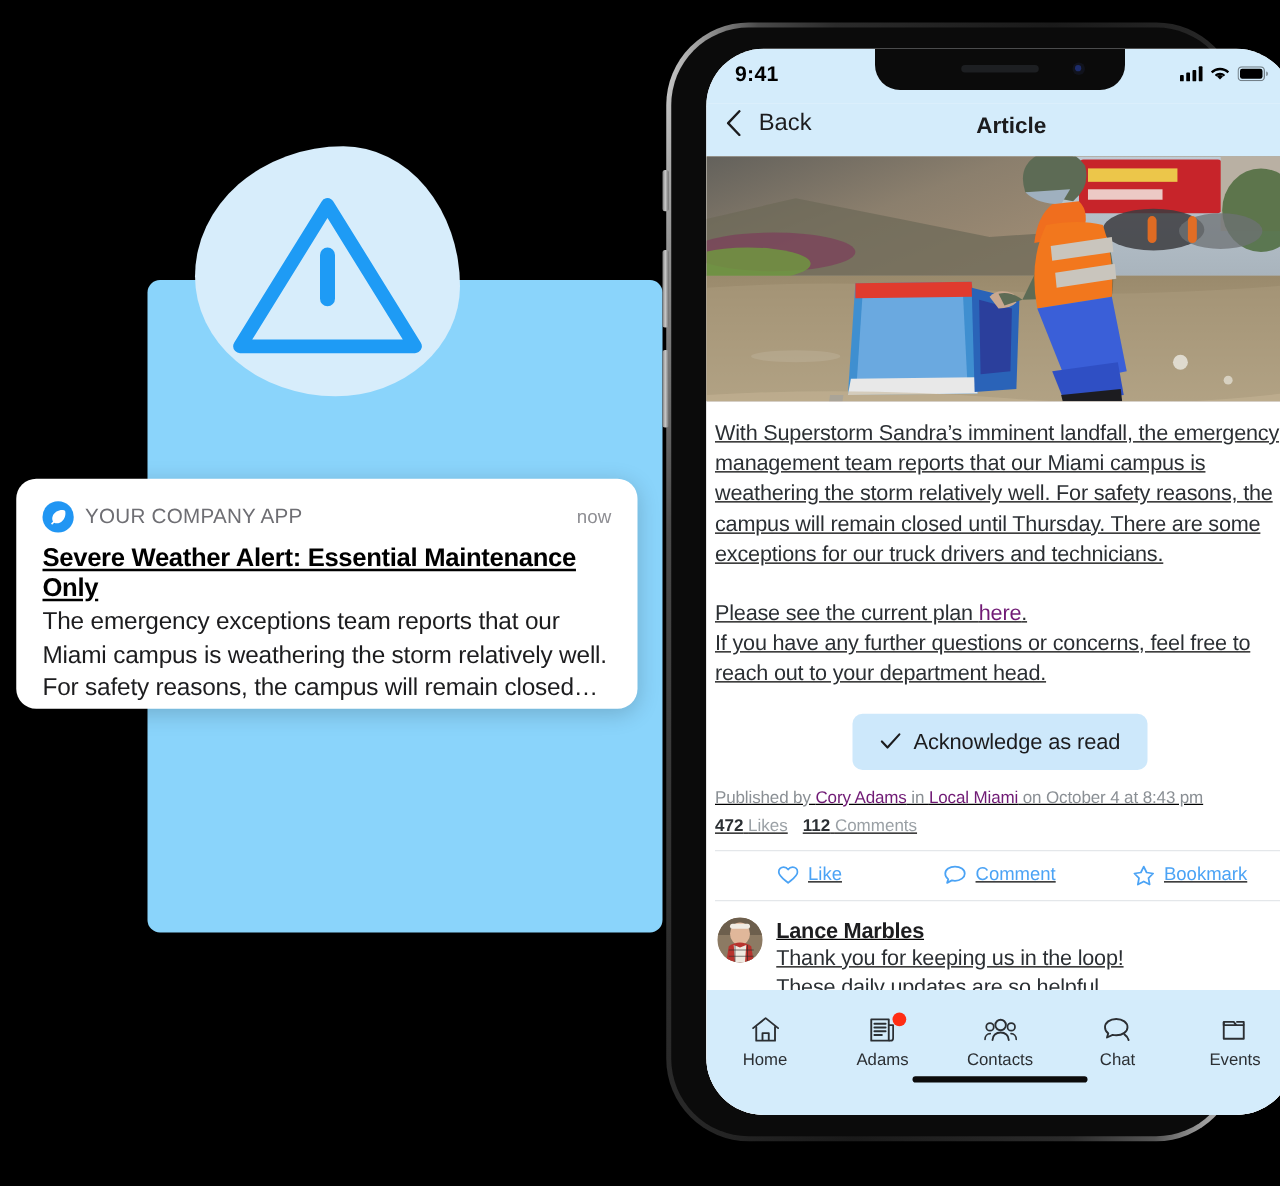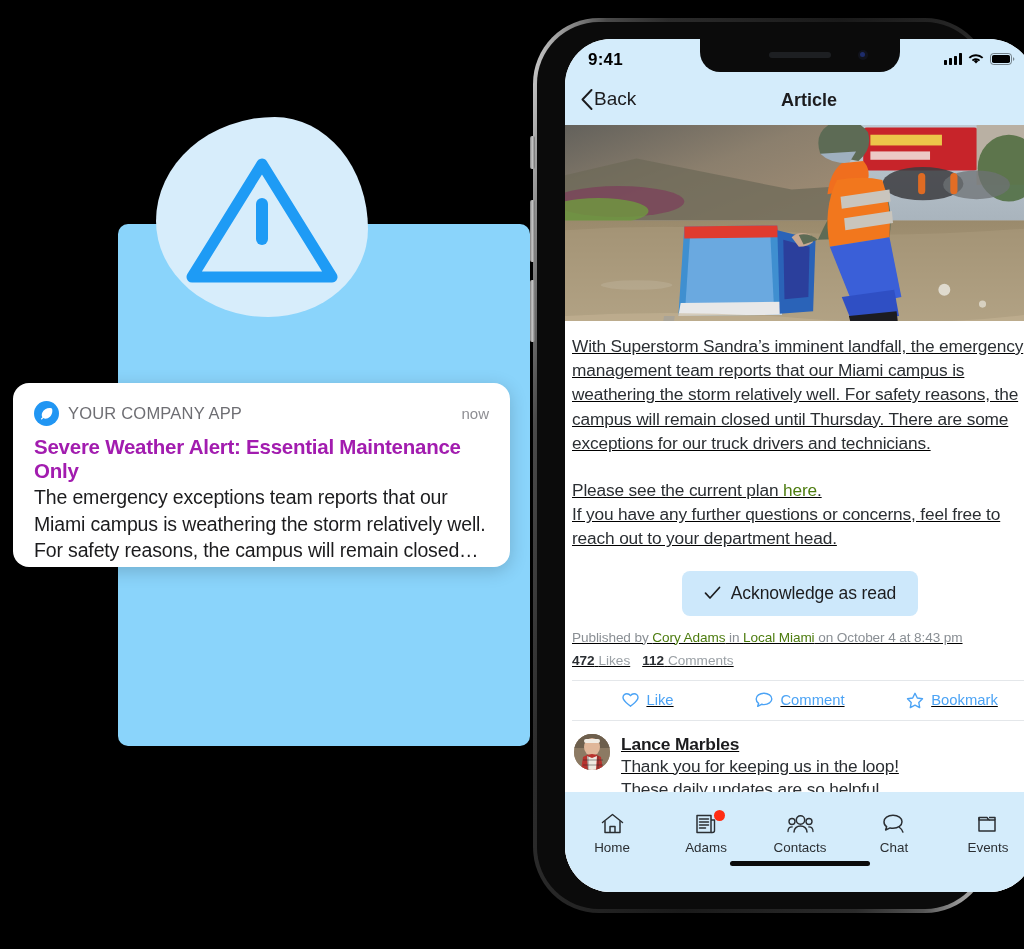--- a/index.html
+++ b/index.html
@@ -12,21 +12,21 @@
     border-radius:56% 44% 47% 53% / 52% 56% 44% 48%;}
   #warn-blob svg{position:absolute;left:0;top:0;}
 
   #notif-card{position:absolute;left:13px;top:383px;width:497px;height:184px;background:#fff;border-radius:16px;
     box-shadow:0 4px 18px rgba(0,0,0,.18);box-sizing:border-box;padding:17px 21px 0 21px;}
   .notif-head{display:flex;align-items:center;height:26px;}
   .notif-appicon{width:25px;height:25px;border-radius:50%;background:#2196F3;position:relative;flex:0 0 auto;}
   .notif-appicon svg{position:absolute;left:4px;top:4px;}
   .notif-app{font-size:16.5px;color:#6e6e73;letter-spacing:.2px;margin-left:9px;flex:1 1 auto;}
   .notif-time{font-size:15px;color:#8e8e93;}
-  .notif-title{font-size:20.5px;font-weight:bold;color:#a21caf;margin-top:9px;letter-spacing:-.25px;}
+  .notif-title{font-size:20.5px;font-weight:bold;color:#000000;margin-top:9px;letter-spacing:-.25px;text-decoration:underline;}
   .notif-body{font-size:19.5px;color:#1c1c1e;line-height:26.5px;margin-top:1px;letter-spacing:-.15px;}
 
   
   #phone{position:absolute;left:533px;top:18px;width:458px;height:895px;}
   #phone-outer{position:absolute;inset:0;border-radius:66px;
     background:linear-gradient(100deg,#d8d8d8 0%,#9a9a9a 5%,#4a4a4a 12%,#2b2b2b 22%,#1a1a1a 50%,#2b2b2b 78%,#555 89%,#a7a7a7 96%,#d2d2d2 100%);}
   #phone-mid{position:absolute;left:4px;top:4px;right:4px;bottom:4px;border-radius:62px;background:#0b0b0b;}
   #phone-screen{position:absolute;left:32px;top:21px;width:470px;height:853px;border-radius:46px;overflow:hidden;background:#fff;text-decoration:underline;}
 
   .side-btn{position:absolute;background:linear-gradient(90deg,#7d7d7d,#c9c9c9 45%,#6f6f6f);border-radius:2px;}
@@ -43,33 +43,33 @@
   
   #statusbar{position:relative;height:44px;background:#D4ECFB;}
   #sb-time{position:absolute;left:23px;top:11px;font-size:17px;font-weight:bold;color:#000;letter-spacing:.2px;}
   #sb-icons{position:absolute;right:20px;top:14px;display:flex;align-items:center;gap:6px;}
   .bars{display:flex;align-items:flex-end;gap:2px;height:12px;}
   .bars i{display:block;width:3px;background:#000;border-radius:.7px;}
   .bars i:nth-child(1){height:5px}.bars i:nth-child(2){height:7px}.bars i:nth-child(3){height:9.5px}.bars i:nth-child(4){height:12px}
 
   
   #navbar{position:relative;height:42px;background:#D4ECFB;}
-  #nav-back{position:absolute;left:16px;top:5px;display:flex;align-items:flex-end;gap:1px;cursor:pointer;}
+  #nav-back{position:absolute;left:16px;top:5px;display:flex;align-items:flex-start;gap:14px;cursor:pointer;}
   #nav-back .lbl{font-size:19px;color:#1c1c1e;}
   #nav-title{position:absolute;left:0;right:0;top:7px;text-align:center;font-size:18px;font-weight:bold;color:#1c1c1e;padding-left:18px;}
 
   #content{position:relative;height:767px;background:#fff;overflow:hidden;}
 
   
   #hero{position:relative;width:100%;height:196px;overflow:hidden;background:#7a6a55;}
   #hero svg{display:block;width:100%;height:100%;}
   #article-text{font-size:17.3px;line-height:24.2px;color:#2b2f33;padding:13px 8px 0 7px;letter-spacing:-.15px;}
   #article-text p{margin:0;}
   #article-text p.second{margin-top:23px;}
-  a.link{color:#4d7c0f;text-decoration:none;cursor:pointer;}
+  a.link{color:#701a75;text-decoration:none;cursor:pointer;}
 
   #ack-wrap{text-align:center;margin-top:20px;}
   #ack-btn{display:inline-flex;align-items:center;gap:10px;background:#CDE8FB;border:none;border-radius:8px;
     padding:12px 22px;font-size:17.5px;color:#1c1c1e;font-family:"Liberation Sans",sans-serif;cursor:pointer;letter-spacing:-.1px;}
 
   #meta{padding:14px 8px 0 7px;}
   #published{font-size:13.6px;color:#8a8f94;letter-spacing:-.1px;}
   #counts{font-size:13.6px;color:#9aa0a5;margin-top:8px;}
   #counts b{color:#2b2f33;font-weight:bold;}
   #counts .sp{display:inline-block;width:12px;}

